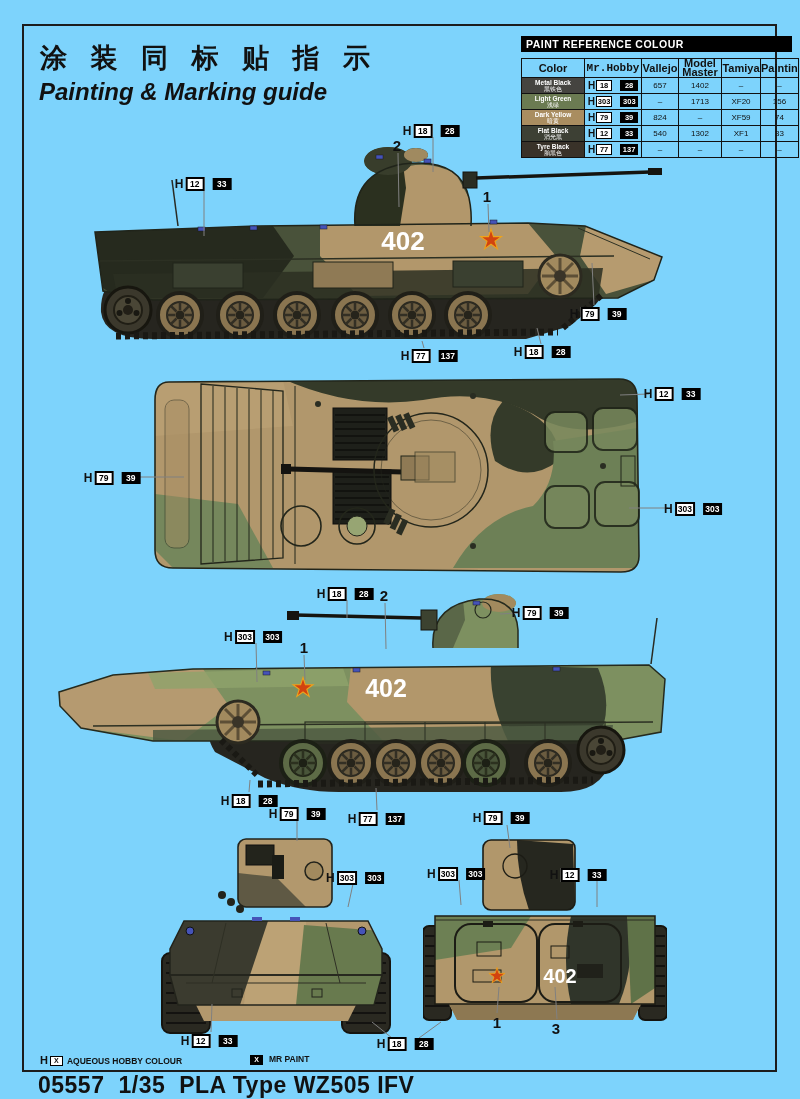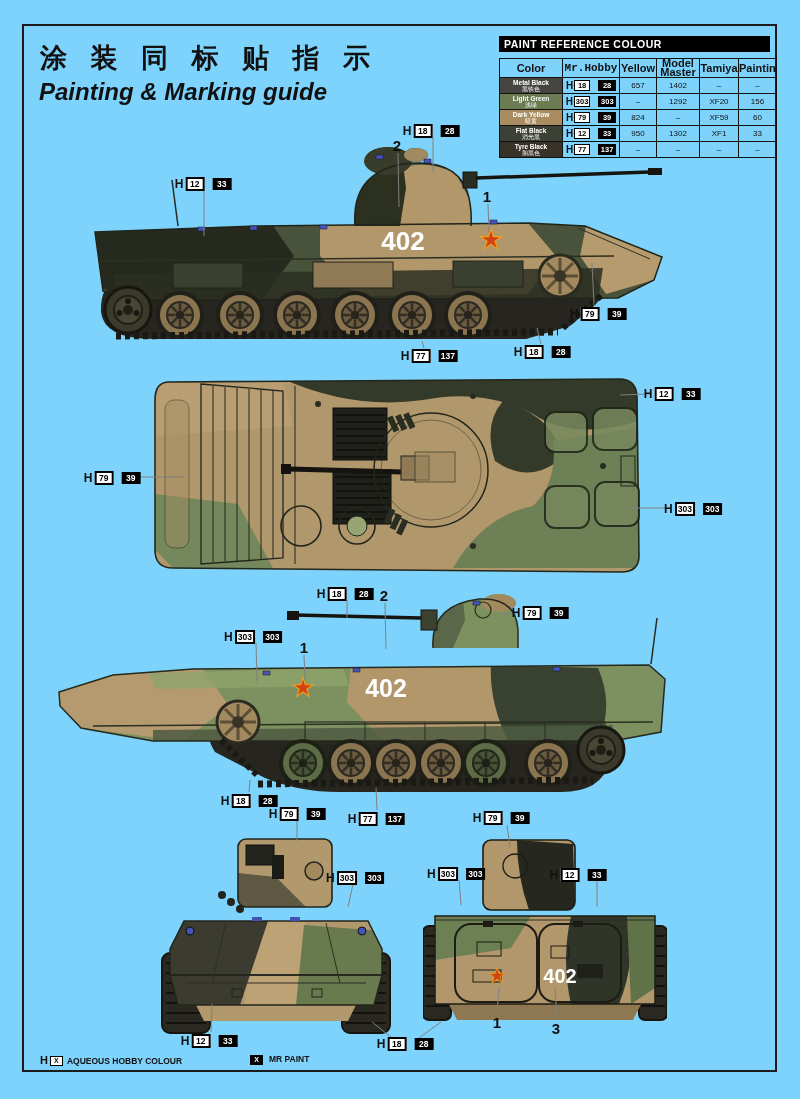--- a/index.html
+++ b/index.html
@@ -2,21 +2,21 @@
 <html><head>
 <meta charset="utf-8">
 <style>
   html,body{margin:0;padding:0;background:#fff;}
   .page{position:relative;width:800px;height:1099px;background:#7dd3fc;overflow:hidden;
         font-family:"Liberation Sans",sans-serif;color:#111;}
   .frame{position:absolute;left:22px;top:24px;width:751px;height:1044px;border:2px solid #1c1c1c;}
   .title-cn{position:absolute;left:40px;top:40px;font-size:27px;font-weight:bold;letter-spacing:8px;}
   .title-en{position:absolute;left:39px;top:78px;font-size:24px;font-weight:bold;letter-spacing:0px;font-style:italic;}
   
-  .paint-table{position:absolute;left:471px;top:36px;width:271px;padding-left:28px;}
+  .paint-table{position:absolute;left:493px;top:36px;width:271px;padding-left:28px;}
   .pt-bar{background:#000;color:#fff;font-size:10.5px;font-weight:bold;padding:2px 5px 2px 5px;letter-spacing:.5px;}
   .paint-table table{border-collapse:collapse;width:100%;margin-top:6px;table-layout:fixed;}
   .paint-table th,.paint-table td{border:1px solid #111;text-align:center;padding:0;overflow:hidden;}
   .paint-table th{font-size:11px;font-weight:bold;height:18px;line-height:9px;}
   .paint-table td{font-size:8px;height:15px;}
   .sw-name{font-size:6.5px;font-weight:bold;color:#fff;line-height:7px;padding-top:1px;}
   .sw-cn{font-size:6px;color:#fff;line-height:7px;}
   
   .chip{display:inline-flex;align-items:center;white-space:nowrap;}
   .chip .h{font-weight:bold;font-size:12px;margin-right:2px;}
@@ -51,21 +51,21 @@
   <div class="title-cn">涂 装 同 标 贴 指 示</div>
   <div class="title-en">Painting &amp; Marking guide</div>
 
   <div class="paint-table">
     <div class="pt-bar">PAINT  REFERENCE COLOUR</div>
     <table>
       <thead>
           <tr id="pt-head">
             <th style="width: 62px;">Color</th>
             <th style="width: 56px; font-family: Liberation Mono, monospace;">Mr.Hobby</th>
-            <th style="width: 36px;">Yellow</th>
+            <th style="width: 36px;">Vallejo</th>
             <th style="width: 42px;">Model Master</th>
             <th style="width: 38px;">Tamiya</th>
             <th style="width: 37px;">Painting</th>
           </tr>
         </thead>
       <tbody id="pt-body">
           <tr>
             <td style="background: rgb(69, 68, 64);">
               <div class="sw-name">Metal  Black</div>
               <div class="sw-cn">黑铁色</div>
@@ -84,50 +84,50 @@
             <td style="background: rgb(107, 123, 82);">
               <div class="sw-name">Light Green</div>
               <div class="sw-cn">浅绿</div>
             </td>
             <td><span class="chip small">
                 <span class="h">H</span>
                 <span class="bw">303</span>
                 <span class="bb">303</span>
               </span></td>
             <td>–</td>
-            <td>1292</td>
+            <td>1713</td>
             <td>XF20</td>
             <td>156</td>
           </tr>
           <tr>
             <td style="background: rgb(169, 141, 96);">
               <div class="sw-name">Dark Yellow</div>
               <div class="sw-cn">暗黄</div>
             </td>
             <td><span class="chip small">
                 <span class="h">H</span>
                 <span class="bw">79</span>
                 <span class="bb">39</span>
               </span></td>
             <td>824</td>
             <td>–</td>
             <td>XF59</td>
-            <td>60</td>
+            <td>74</td>
           </tr>
           <tr>
             <td style="background: rgb(61, 64, 52);">
               <div class="sw-name">Flat Black</div>
               <div class="sw-cn">消光黑</div>
             </td>
             <td><span class="chip small">
                 <span class="h">H</span>
                 <span class="bw">12</span>
                 <span class="bb">33</span>
               </span></td>
-            <td>950</td>
+            <td>540</td>
             <td>1302</td>
             <td>XF1</td>
             <td>33</td>
           </tr>
           <tr>
             <td style="background: rgb(57, 50, 41);">
               <div class="sw-name">Tyre Black</div>
               <div class="sw-cn">胎黑色</div>
             </td>
             <td><span class="chip small">
@@ -556,13 +556,16 @@
 
   <div class="legend">
     <span class="lg-item" style="left:0">
       <span class="lg-h">H</span><span class="lg-boxw">X</span><span>AQUEOUS HOBBY COLOUR</span>
     </span>
     <span class="lg-item" style="left:210px">
       <span class="lg-boxb">X</span><span>MR PAINT</span>
     </span>
   </div>
 
+  <div class="kit-title">
+    <span>05557</span><span>1/35</span><span>PLA Type WZ505 IFV</span>
+  </div>
 </div>
 
 </body></html>

